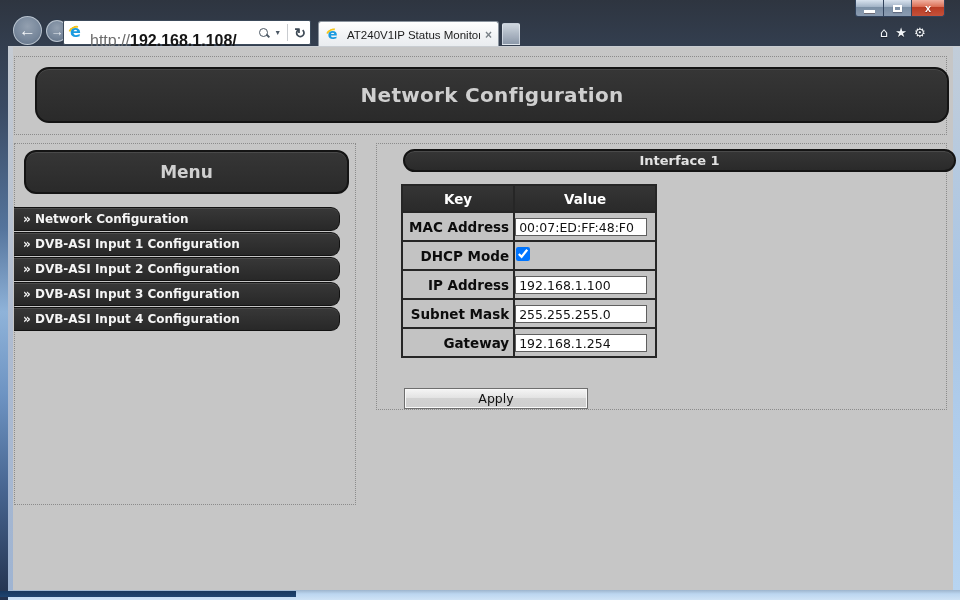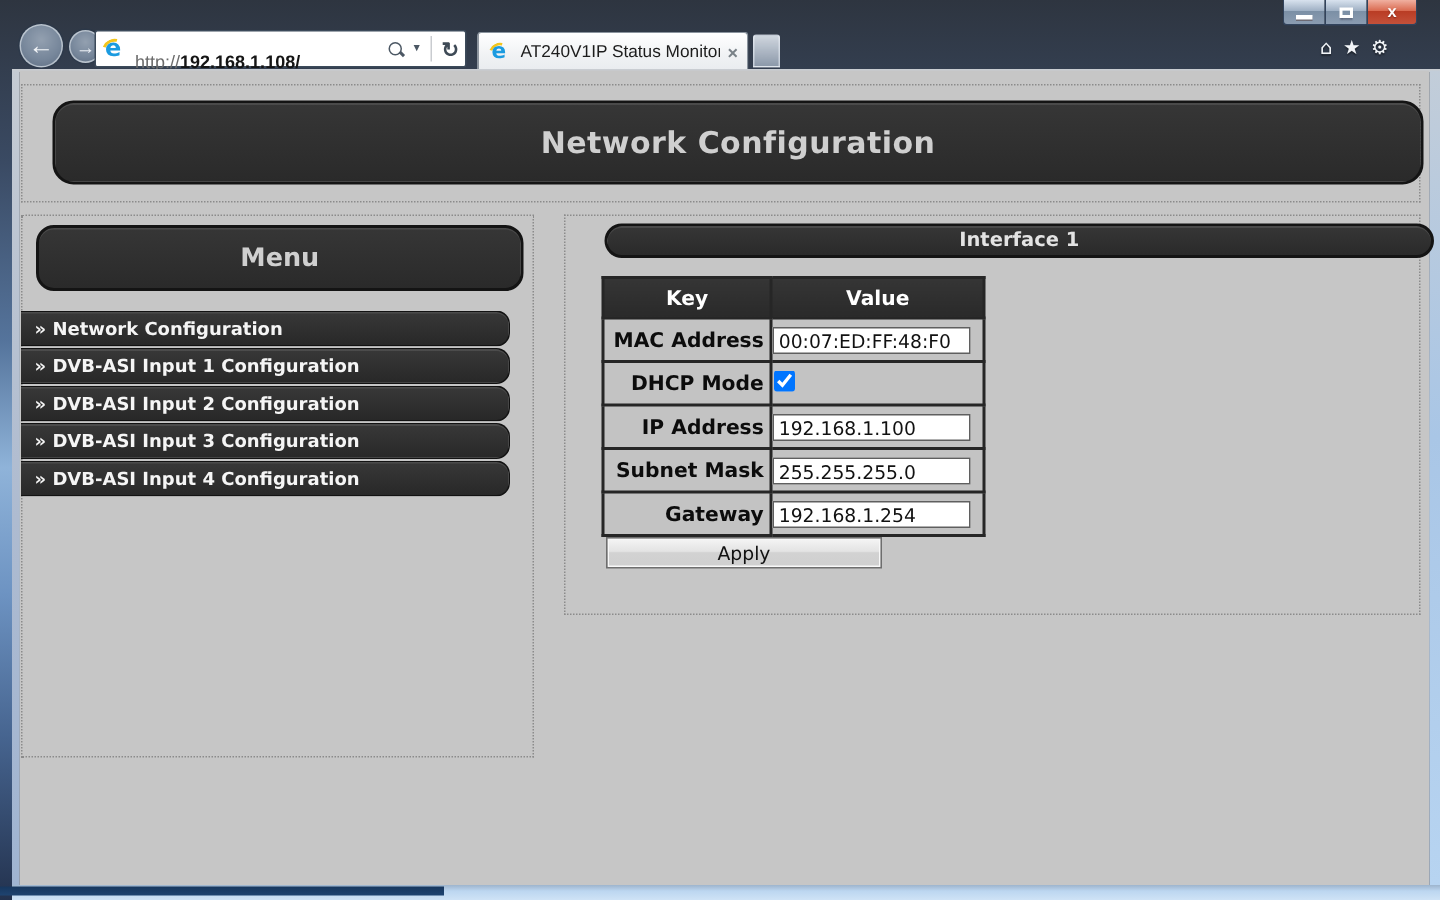--- a/index.html
+++ b/index.html
@@ -30,21 +30,21 @@
   .btn-back { left:5px; top:16px; width:29px; height:29px; font-size:17px; font-weight:bold; }
   .btn-fwd  { left:38px; top:20px; width:22px; height:22px; font-size:13px; font-weight:bold; color:#e7ecf2; }
 
   
   .addressbar { position:absolute; left:55px; top:20px; width:248px; height:25px;
     background:#fff; border:1px solid #3c4a5a; border-radius:2px; display:flex; align-items:center; padding:0 4px; }
   .ie-logo { position:relative; width:17px; height:17px; flex:0 0 17px; }
   .ie-logo .e { position:absolute; left:2px; top:-2px; font-size:16px; font-weight:bold; color:#1b9be0; font-family:"DejaVu Sans",sans-serif; }
   .ie-logo .swoosh { position:absolute; left:0; top:2px; width:15px; height:13px; border:2px solid transparent;
     border-top-color:#f3c51c; border-radius:50%; transform:rotate(-28deg); }
-  .url { margin-left:5px; font-size:12px; color:#6b6b6b; white-space:nowrap; overflow:hidden; flex:1;margin-top:17px; }
+  .url { margin-left:5px; font-size:16px; color:#6b6b6b; white-space:nowrap; overflow:hidden; flex:1;margin-top:17px; }
   .url b { color:#151515; }
   .addr-icons { display:flex; align-items:center; gap:4px; color:#4a5560; }
   .mag { position:relative; width:12px; height:12px; }
   .mag::before { content:""; position:absolute; left:1px; top:1px; width:7px; height:7px; border:1.6px solid #4c5864; border-radius:50%; }
   .mag::after { content:""; position:absolute; left:8px; top:8px; width:4px; height:1.8px; background:#4c5864; transform:rotate(45deg); }
   .caret { font-size:7px; color:#4c5864; }
   .addr-sep { width:1px; height:17px; background:#c9ccd0; margin:0 2px; }
   .refresh { font-size:14px; font-weight:bold; color:#3e4a56; line-height:1; }
 
   
@@ -115,21 +115,21 @@
     height:27px; text-align:center; }
   table.kv thead th.col-key { width:96px; }
   table.kv thead th.col-val { width:142px; }
   table.kv tbody th { background:#c3c3c3; color:#0c0c0c; font-size:13.5px; font-weight:bold; text-align:right;
     padding:0 4px 0 6px; height:29px; white-space:nowrap; }
   table.kv tbody td { background:#c3c3c3; padding:0 0; }
   .kv input[type=text] { width:132px; height:18px; border:1px solid #5f5f5f; background:#fff;
     font-family:"DejaVu Sans",sans-serif; font-size:12.5px; color:#111; padding:0 3px; }
   .kv input[type=checkbox] { width:14px; height:14px; margin-left:1px; }
 
-  .form-btn { position:absolute; top:214px; height:21px;
+  .form-btn { position:absolute; top:244px; height:21px;
     background:linear-gradient(#f5f5f5 0%,#e3e3e3 45%,#d2d2d2 50%,#cfcfcf 100%);
     border:1px solid #6e6e6e; box-shadow:inset 0 0 0 1px #f8f8f8;
     font-family:"DejaVu Sans",sans-serif; font-size:12.5px; color:#111; cursor:pointer; }
   .btn-apply { left:27px; width:184px; }
   .btn-reset { left:217px; width:182px; }
 </style>
 </head>
 <body>
 
 <div class="screen">

